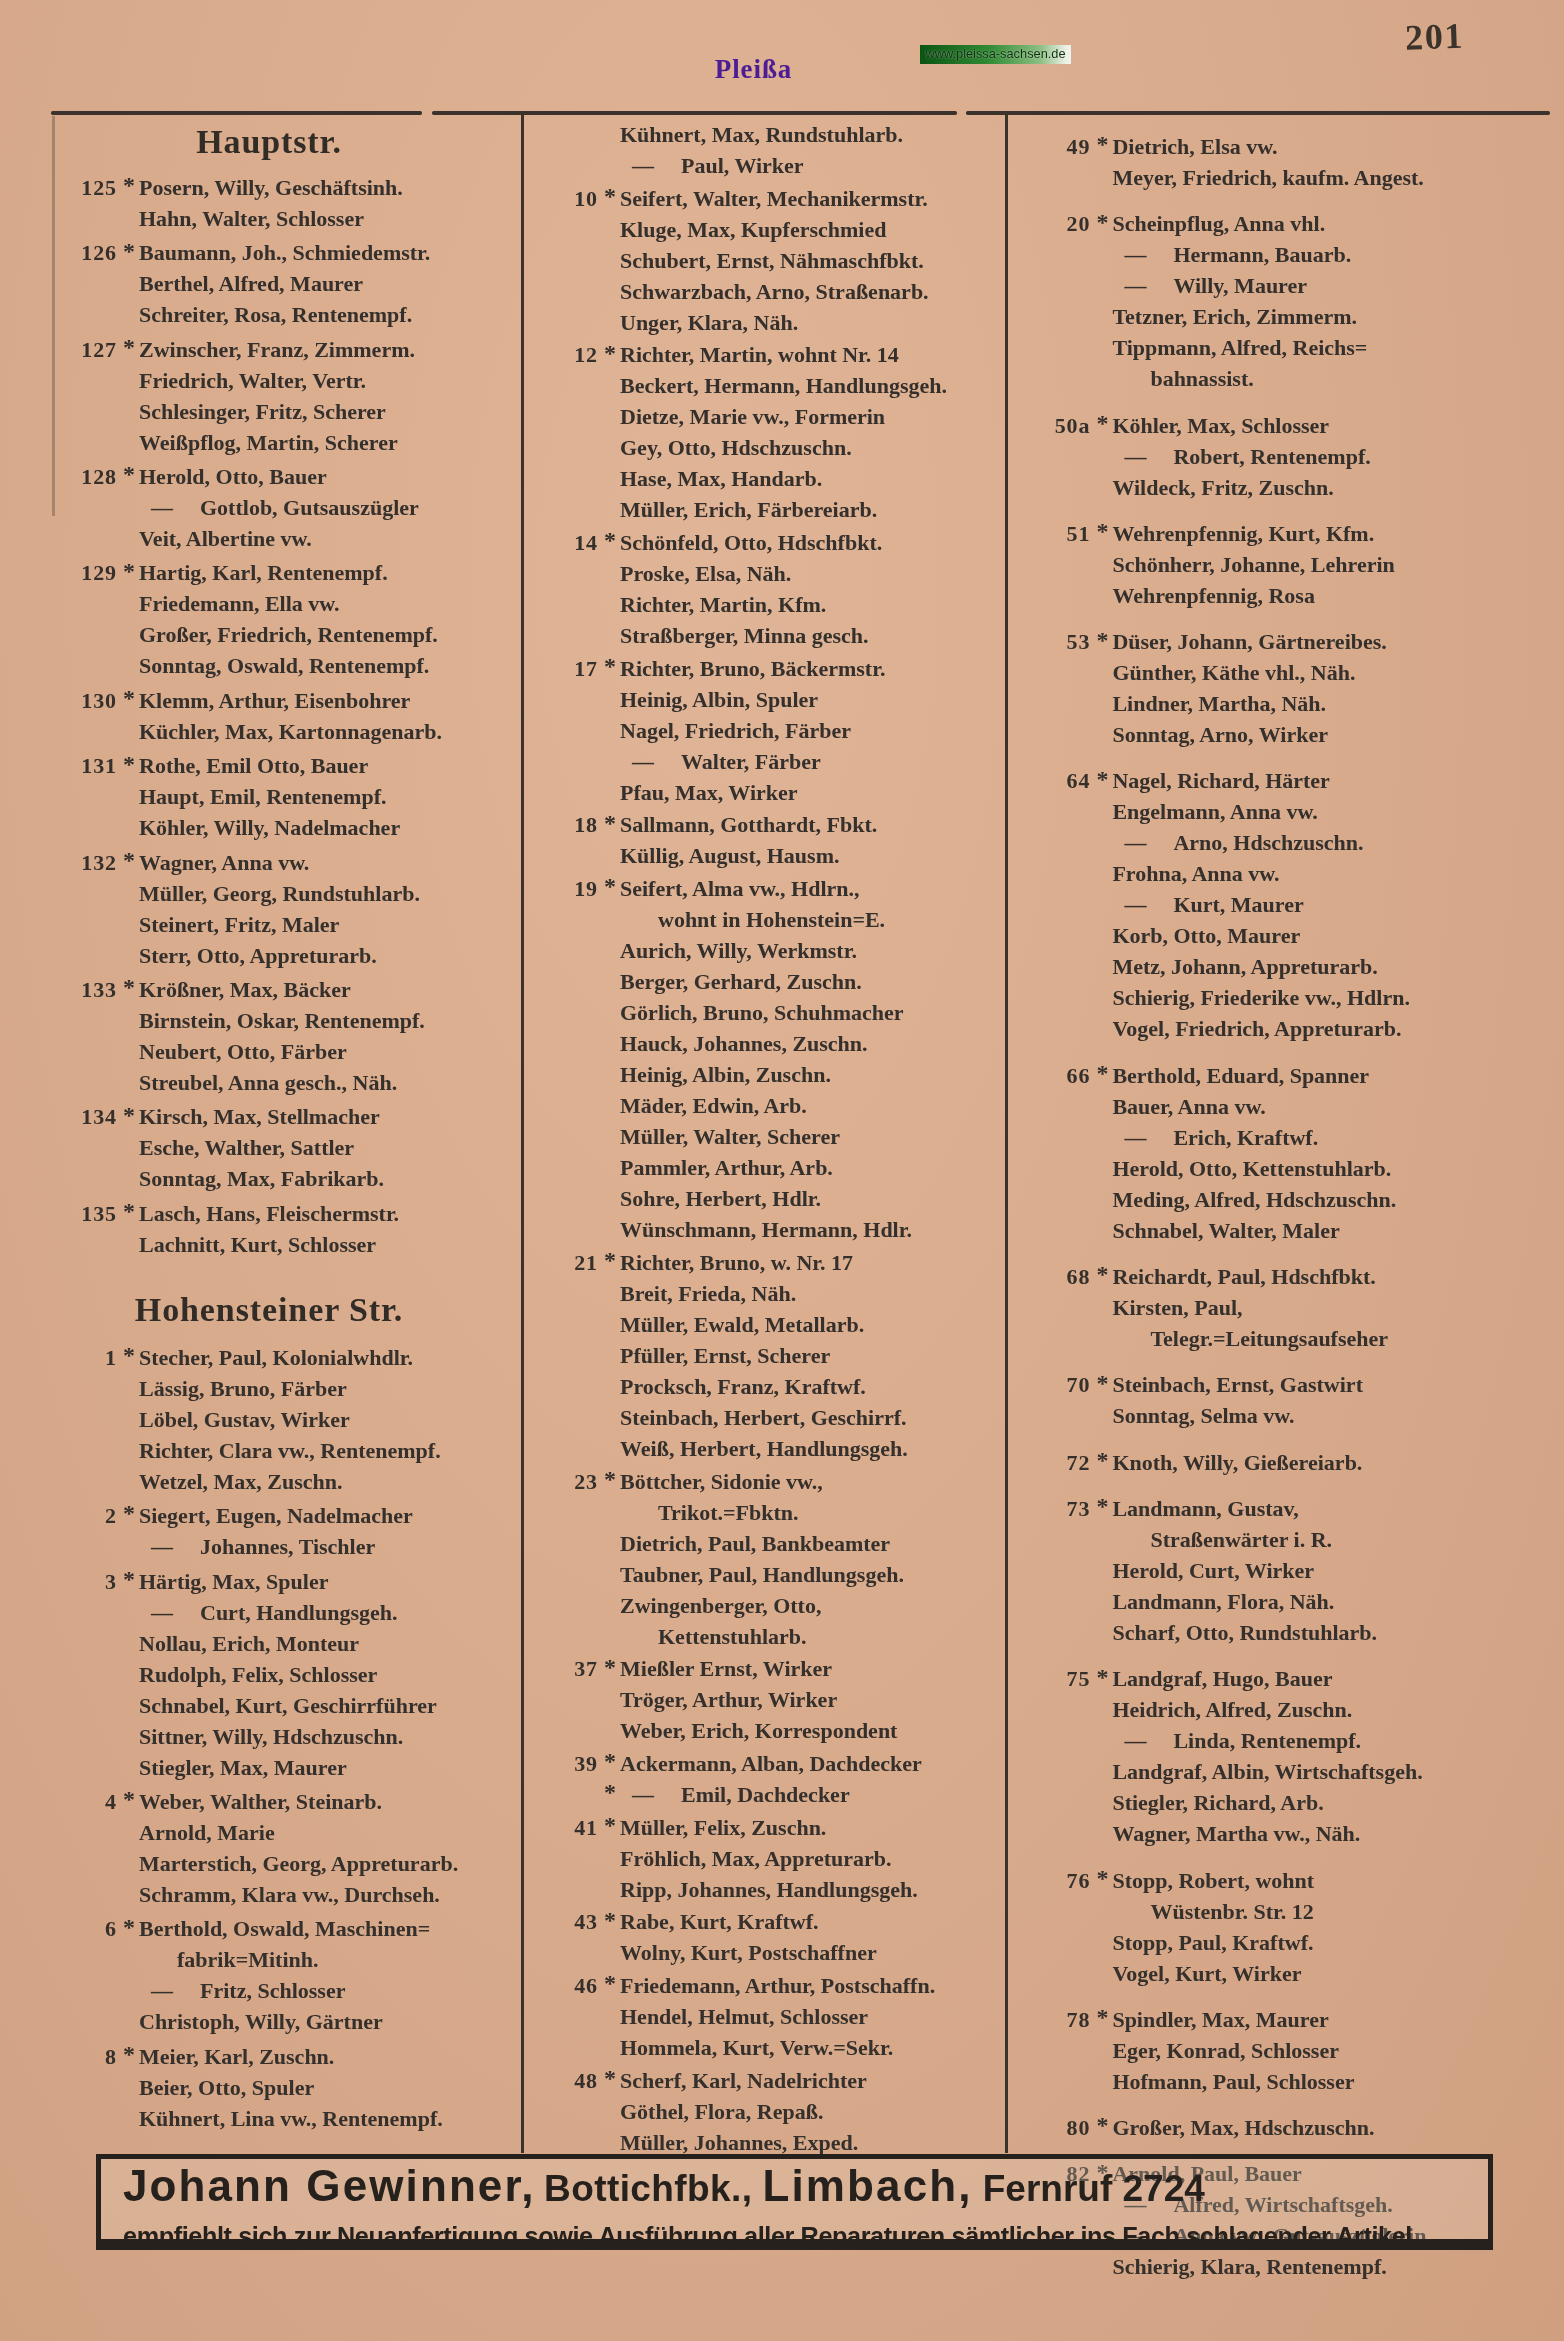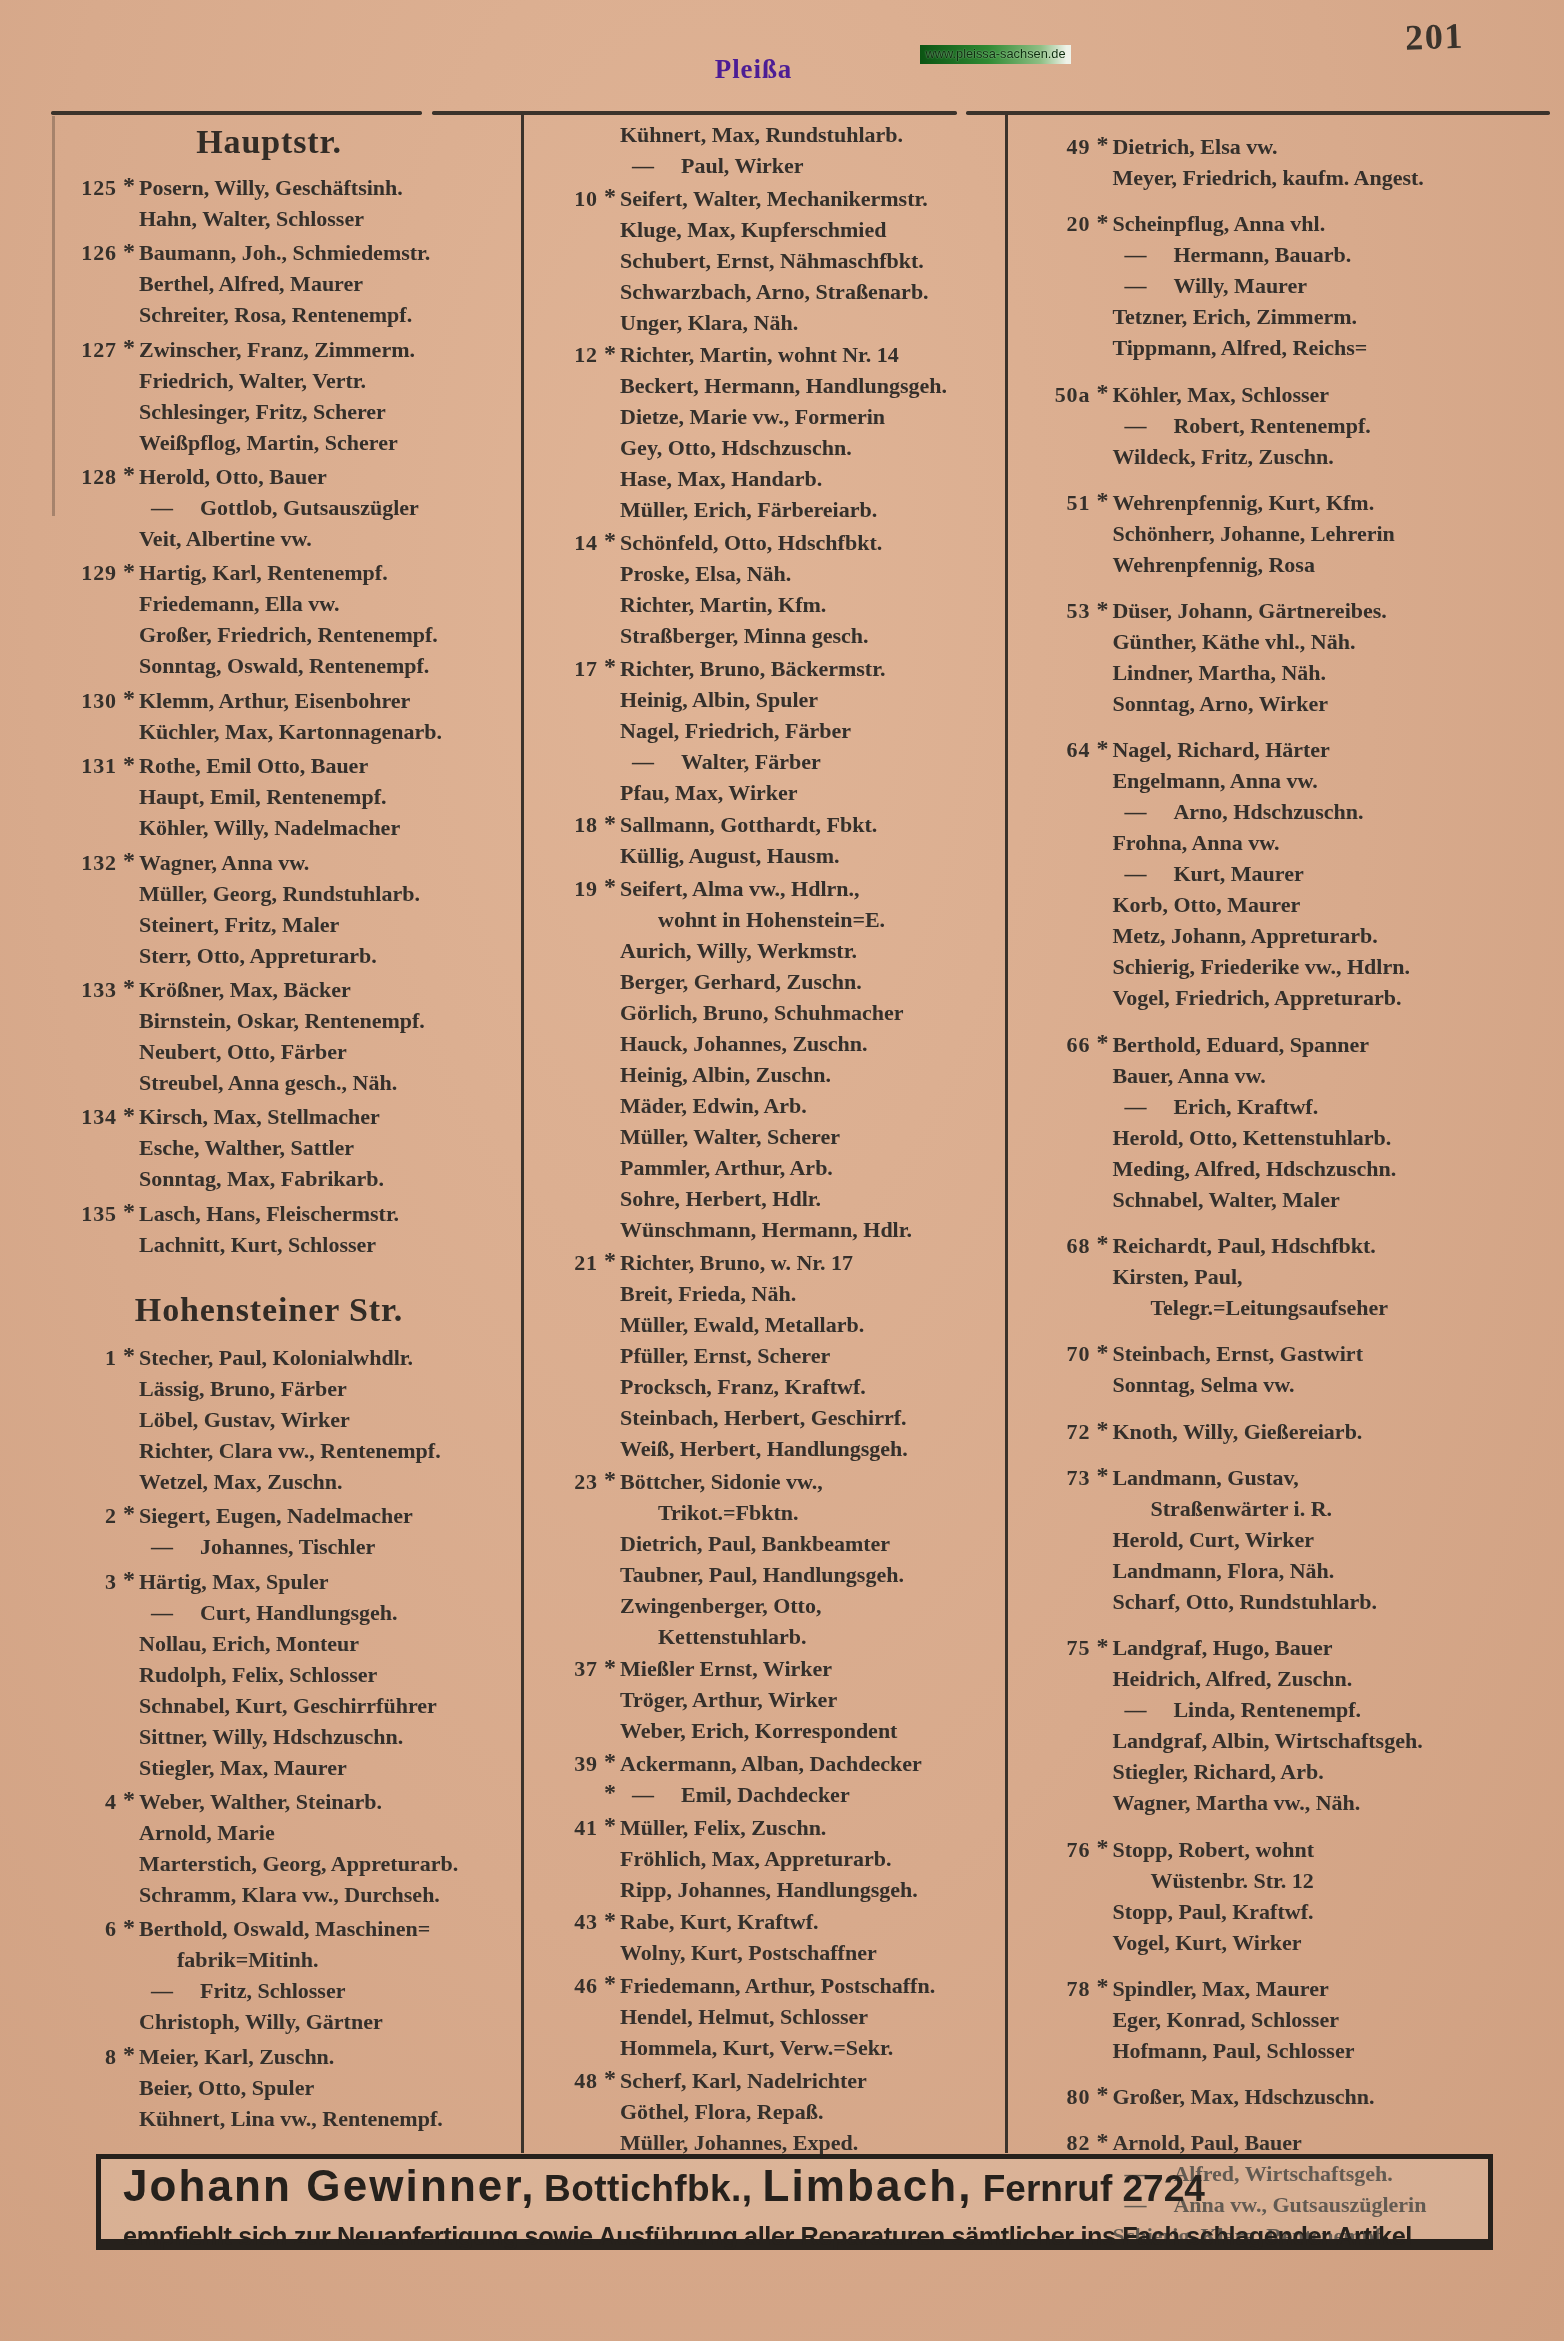--- a/index.html
+++ b/index.html
@@ -285,20 +285,21 @@
       <div class="entry">
         <div class="line"><span class="num">49</span><span class="star">*</span><span class="txt">Dietrich, Elsa vw.</span></div>
         <div class="line"><span class="txt">Meyer, Friedrich, kaufm. Angest.</span></div>
       </div>
       <div class="entry">
         <div class="line"><span class="num">20</span><span class="star">*</span><span class="txt">Scheinpflug, Anna vhl.</span></div>
         <div class="line i1"><span class="dash">—</span><span class="txt">Hermann, Bauarb.</span></div>
         <div class="line i1"><span class="dash">—</span><span class="txt">Willy, Maurer</span></div>
         <div class="line"><span class="txt">Tetzner, Erich, Zimmerm.</span></div>
         <div class="line"><span class="txt">Tippmann, Alfred, Reichs=</span></div>
+        <div class="line i2"><span class="txt">bahnassist.</span></div>
       </div>
       <div class="entry">
         <div class="line"><span class="num">50a</span><span class="star">*</span><span class="txt">Köhler, Max, Schlosser</span></div>
         <div class="line i1"><span class="dash">—</span><span class="txt">Robert, Rentenempf.</span></div>
         <div class="line"><span class="txt">Wildeck, Fritz, Zuschn.</span></div>
       </div>
       <div class="entry">
         <div class="line"><span class="num">51</span><span class="star">*</span><span class="txt">Wehrenpfennig, Kurt, Kfm.</span></div>
         <div class="line"><span class="txt">Schönherr, Johanne, Lehrerin</span></div>
         <div class="line"><span class="txt">Wehrenpfennig, Rosa</span></div>

